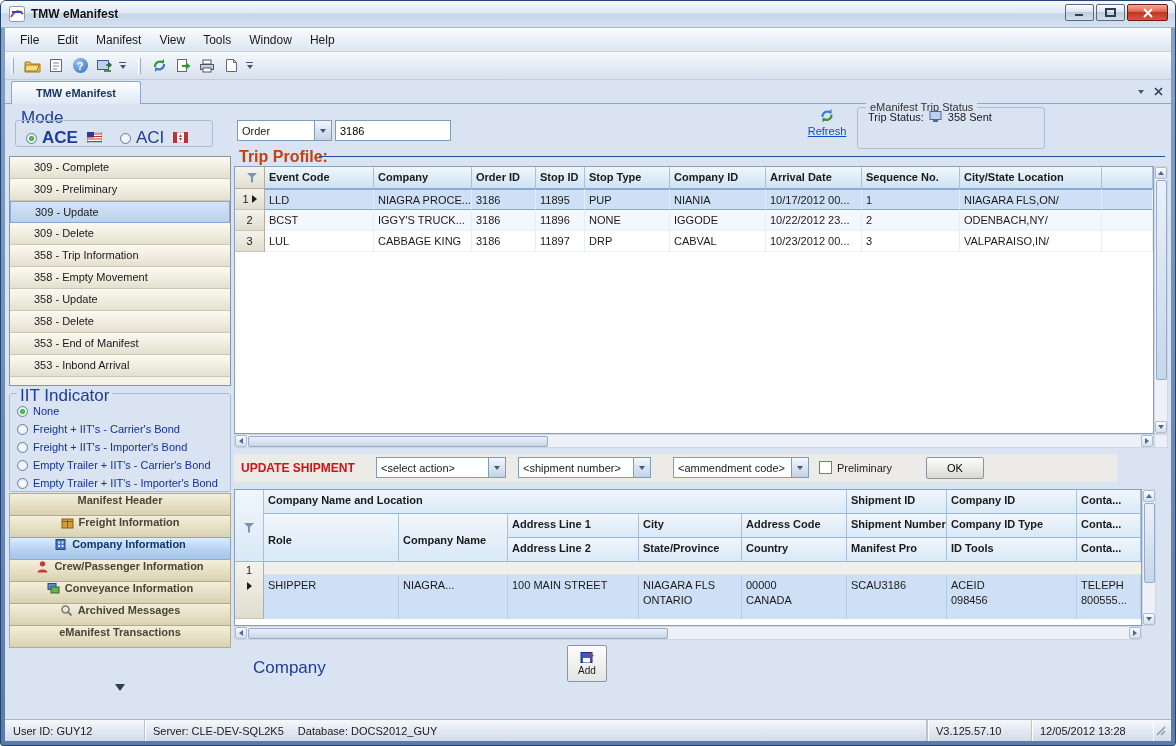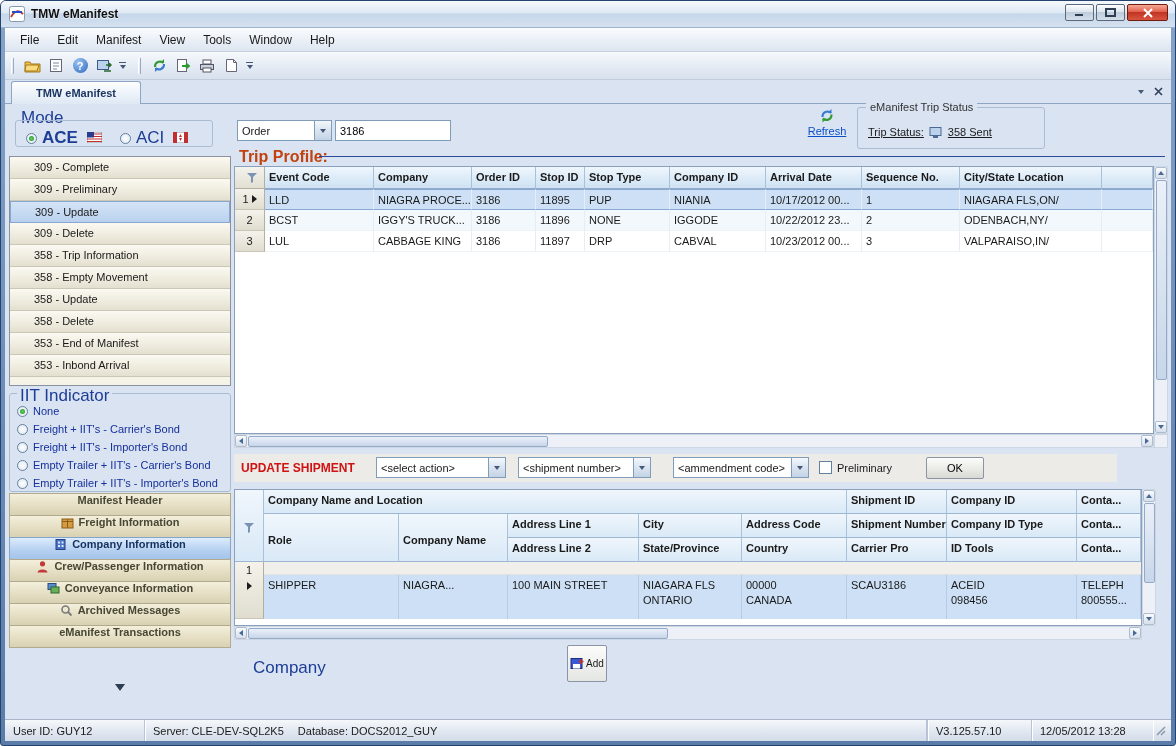--- a/index.html
+++ b/index.html
@@ -95,21 +95,21 @@
   .tri-r2 { width:0;height:0;border-top:3px solid transparent;border-bottom:3px solid transparent;border-left:4px solid #4a6a96; }
   .tri-u2 { width:0;height:0;border-left:3px solid transparent;border-right:3px solid transparent;border-bottom:4px solid #4a6a96; }
   .tri-d2 { width:0;height:0;border-left:3px solid transparent;border-right:3px solid transparent;border-top:4px solid #4a6a96; }
 
   
   .updbar { position:absolute; left:229px; top:426px; width:883px; height:28px; background:#ecebe7; display:flex; align-items:center; }
   .upd-label { position:absolute; left:7px; top:7px; color:#cf1212; font-weight:bold; font-size:12px; }
   .okbtn { position:absolute; left:692px; top:3px; width:58px; height:22px; border:1px solid #8a94a4; border-radius:2px;
            background:linear-gradient(#fcfcfb,#e8e8e4 60%,#d9d9d4); font:11px "Liberation Sans",sans-serif; }
   .addbtn { position:absolute; left:562px; top:617px; width:40px; height:37px; border:1px solid #8a94a4; border-radius:2px;
-            background:linear-gradient(#fcfcfb,#e4e6e2); display:flex; flex-direction:row; align-items:center; justify-content:center; gap:1px; font-size:10px; }
+            background:linear-gradient(#fcfcfb,#e4e6e2); display:flex; flex-direction:column; align-items:center; justify-content:center; gap:1px; font-size:10px; }
 
   
   .status { position:absolute; left:0; right:0; bottom:0; height:22px; display:flex; align-items:stretch;
             background:linear-gradient(#f5f8fb,#dfe6f0 60%,#d4dcea); border-top:1px solid #a8b4c8; font-size:11px; }
   .ssec { display:flex; align-items:center; padding:0 8px; border-right:1px solid #b9c3d5; box-shadow:1px 0 0 #fff; }
   .ssec.right { border-left:1px solid #b9c3d5; border-right:none; box-shadow:inset 1px 0 0 #fff; }
 
   .flag { display:inline-block; vertical-align:middle; margin-left:4px; }
   .link { color:#0b50c8; }
 </style>
@@ -270,21 +270,21 @@
           <path d="M3.5 9 a5 5 0 0 1 8.5-4" fill="none" stroke="#3a7ad0" stroke-width="2"></path>
           <path d="M12.5 1 v4 h-4 z" fill="#3a7ad0"></path>
           <path d="M12.5 6.5 a5 5 0 0 1 -8.5 4" fill="none" stroke="#2f9a2f" stroke-width="2"></path>
           <path d="M3.5 14.5 v-4 h4 z" fill="#2f9a2f"></path>
         </svg>
       <div class="link" style="text-decoration:underline;">Refresh</div>
     </div>
 
     <div class="gbox" style="left:852px;top:79px;width:188px;height:42px;">
       <span class="gbox-title" style="left:8px;top:-7px;color:#333;text-align:center;">eManifest Trip Status</span>
-      <div style="position:absolute;left:10px;top:18px;display:flex;align-items:flex-start;gap:5px;text-decoration:underline;">
+      <div style="position:absolute;left:10px;top:2px;display:flex;align-items:flex-end;gap:5px;">
         <span>Trip Status:</span>
         <svg width="14" height="13">
             <rect x="1" y="1.5" width="11" height="8" fill="#bcd2ea" stroke="#4a6a94"></rect>
             <rect x="4" y="10" width="5" height="2" fill="#4a6a94"></rect>
           </svg>
         <span>358 Sent</span>
       </div>
     </div>
 
     <div class="alist">
@@ -503,21 +503,21 @@
         <div class="shc" style="grid-column:9;grid-row:1;">Conta...</div>
         <div class="shc" style="grid-column:2;grid-row:2/4;display:flex;align-items:center;">Role</div>
         <div class="shc" style="grid-column:3;grid-row:2/4;display:flex;align-items:center;">Company Name</div>
         <div class="shc" style="grid-column:4;grid-row:2;">Address Line 1</div>
         <div class="shc" style="grid-column:4;grid-row:3;">Address Line 2</div>
         <div class="shc" style="grid-column:5;grid-row:2;">City</div>
         <div class="shc" style="grid-column:5;grid-row:3;">State/Province</div>
         <div class="shc" style="grid-column:6;grid-row:2;">Address Code</div>
         <div class="shc" style="grid-column:6;grid-row:3;">Country</div>
         <div class="shc" style="grid-column:7;grid-row:2;">Shipment Number</div>
-        <div class="shc" style="grid-column:7;grid-row:3;">Carrier Pro</div>
+        <div class="shc" style="grid-column:7;grid-row:3;">Manifest Pro</div>
         <div class="shc" style="grid-column:8;grid-row:2;">Company ID Type</div>
         <div class="shc" style="grid-column:8;grid-row:3;">ID Tools</div>
         <div class="shc" style="grid-column:9;grid-row:2;">Conta...</div>
         <div class="shc" style="grid-column:9;grid-row:3;">Conta...</div>
       </div>
       <div class="sg sg-body">
         <div class="rowhdr" style="grid-column:1;grid-row:1/3;flex-direction:column;justify-content:flex-start;padding-top:2px;gap:6px;">
           <span>1</span>
             <span class="tri-r"></span>
         </div>

